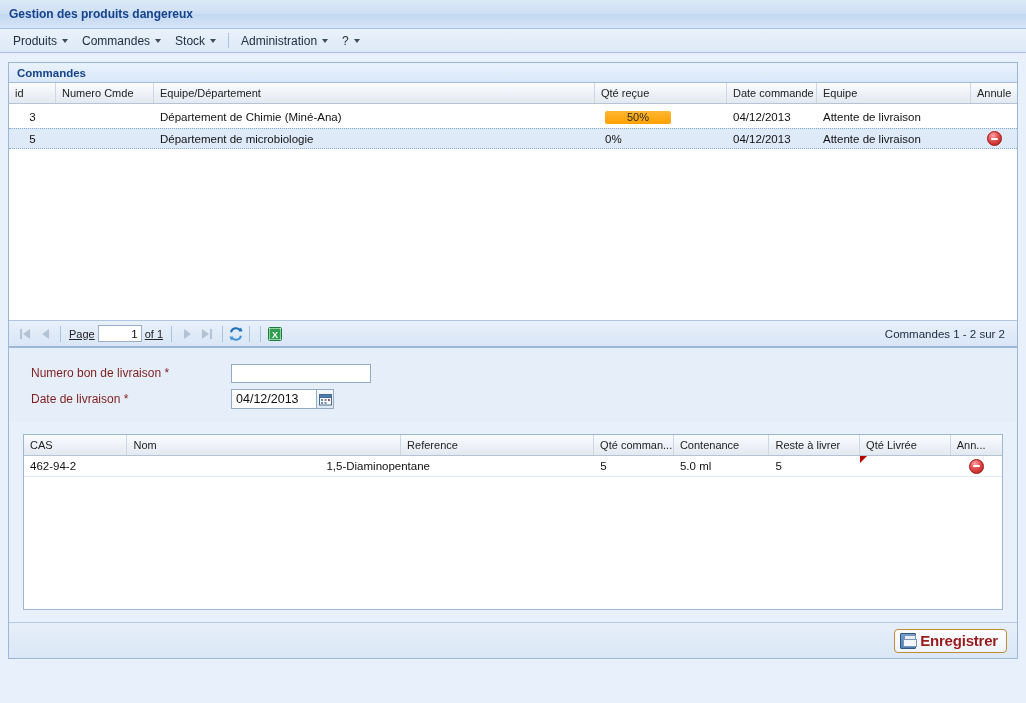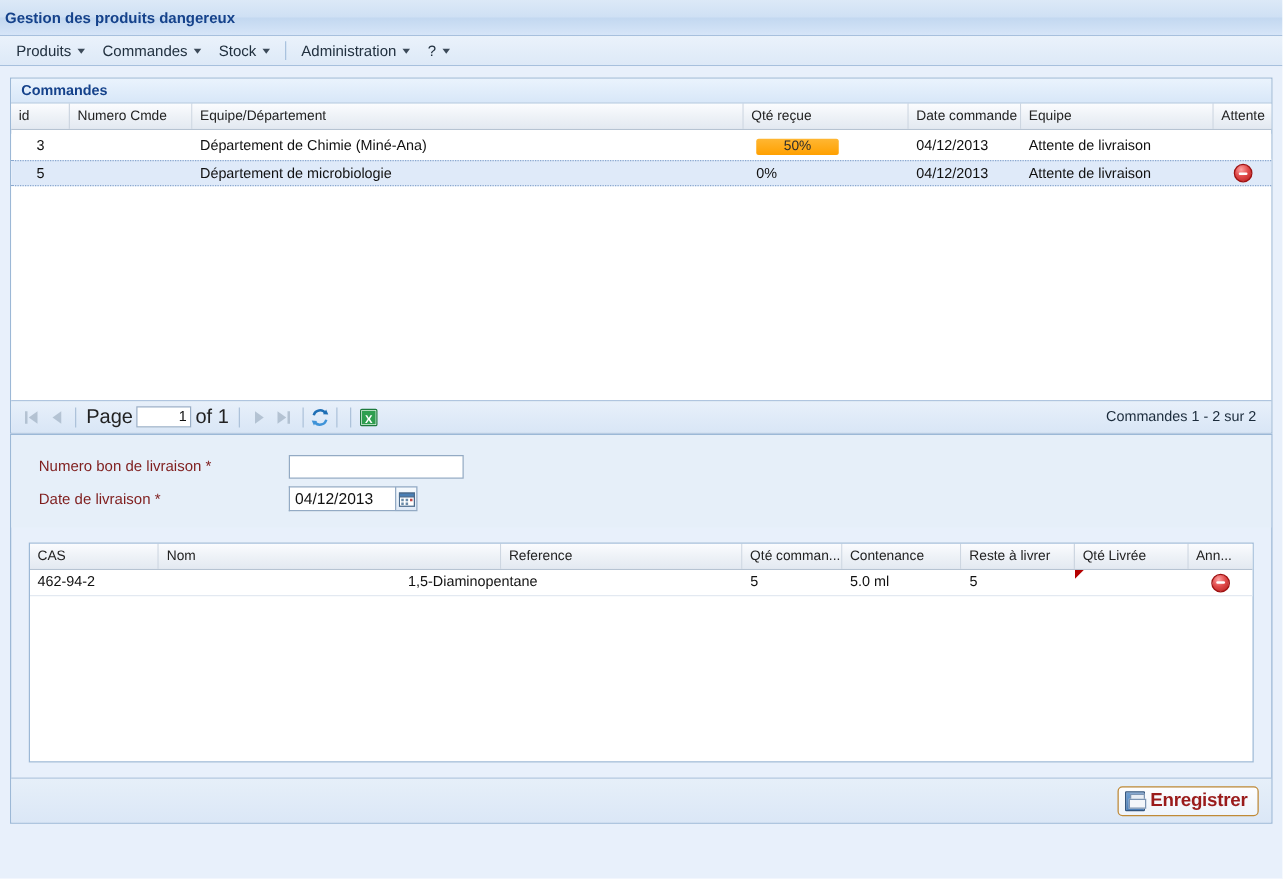--- a/index.html
+++ b/index.html
@@ -19,21 +19,21 @@
   }
 
   
   .titlebar {
     position: absolute; left: 0; top: 0; width: 1026px; height: 29px;
     background: linear-gradient(to bottom, #dce9f7 0%, #cfe0f4 48%, #c3d8f0 52%, #d6e5f8 100%);
     border-bottom: 1px solid #a7c0dd;
     display: flex; align-items: center;
   }
   .titlebar .app-title {
-    margin-left: 4px;
+    margin-left: 9px;
     font-weight: bold;
     font-size: 12px;
     color: #15428b;
     white-space: nowrap;
   }
   .titlebar .user-zone {
     margin-left: auto;
     display: flex; align-items: center;
     padding-right: 6px;
     font-size: 11.5px;
@@ -181,21 +181,21 @@
     width: 20px; height: 20px;
     display: inline-flex; align-items: center; justify-content: center;
     cursor: pointer;
   }
   .pg-btn.disabled { opacity: 0.45; cursor: default; }
   .tri-right { width:0;height:0;border-top:5px solid transparent;border-bottom:5px solid transparent;border-left:7px solid #7f92a6; }
   .tri-left  { width:0;height:0;border-top:5px solid transparent;border-bottom:5px solid transparent;border-right:7px solid #7f92a6; }
   .bar-l { width:2px;height:10px;background:#7f92a6;margin-right:1px; }
   .bar-r { width:2px;height:10px;background:#7f92a6;margin-left:1px; }
   .pg-sep { width:1px;height:16px;background:#adc2da;margin:0 5px; }
-  .pg-label { font-size:16px;color:#222;padding:0 3px; }
+  .pg-label { font-size:11px;color:#222;padding:0 3px;text-decoration:underline; }
   .pg-input {
     width: 44px; height: 17px;
     border: 1px solid #9aafc7;
     background: #fff;
     text-align: right;
     font-size: 11.5px;
     font-family: "Liberation Sans", sans-serif;
     padding: 0 3px;
     color: #111;
   }
@@ -411,21 +411,21 @@
       </div>
 
       <div class="grid">
         <div class="grid-head">
           <div class="gh" style="width:47px">id</div>
           <div class="gh" style="width:98px">Numero Cmde</div>
           <div class="gh" style="width:441px">Equipe/Département</div>
           <div class="gh" style="width:132px">Qté reçue</div>
           <div class="gh" style="width:90px">Date commande</div>
           <div class="gh" style="width:154px">Equipe</div>
-          <div class="gh" style="width:46px">Attente</div>
+          <div class="gh" style="width:46px">Annule</div>
         </div>
 
         <div class="grid-body" style="height:213px">
 
           <div class="grow" style="margin-top:3px">
             <div class="gc center" style="width:47px">3</div>
             <div class="gc" style="width:98px"></div>
             <div class="gc" style="width:441px">Département de Chimie (Miné-Ana)</div>
             <div class="gc" style="width:132px">
               <span class="progress-pill">50%</span>

